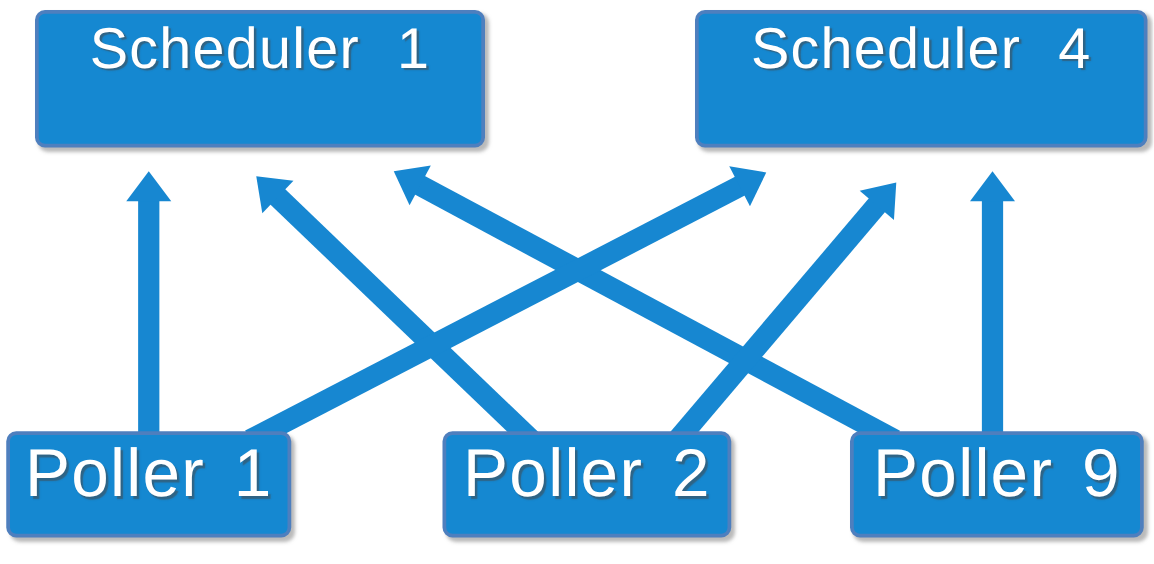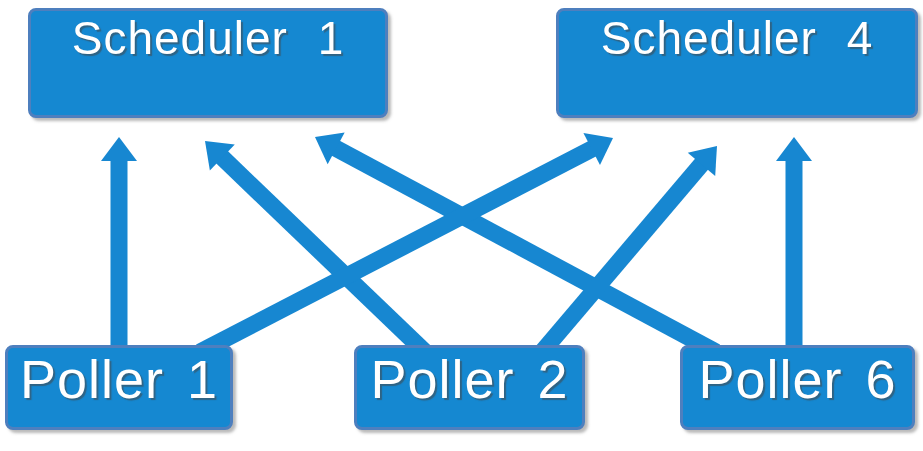--- a/index.html
+++ b/index.html
@@ -94,16 +94,16 @@
 
   <div class="node poller" id="poller-1">
     <span>Poller 1</span>
   </div>
 
   <div class="node poller" id="poller-2">
     <span>Poller 2</span>
   </div>
 
   <div class="node poller" id="poller-3">
-    <span>Poller 6</span>
+    <span>Poller 9</span>
   </div>
 
 </div>
 
 </body></html>

